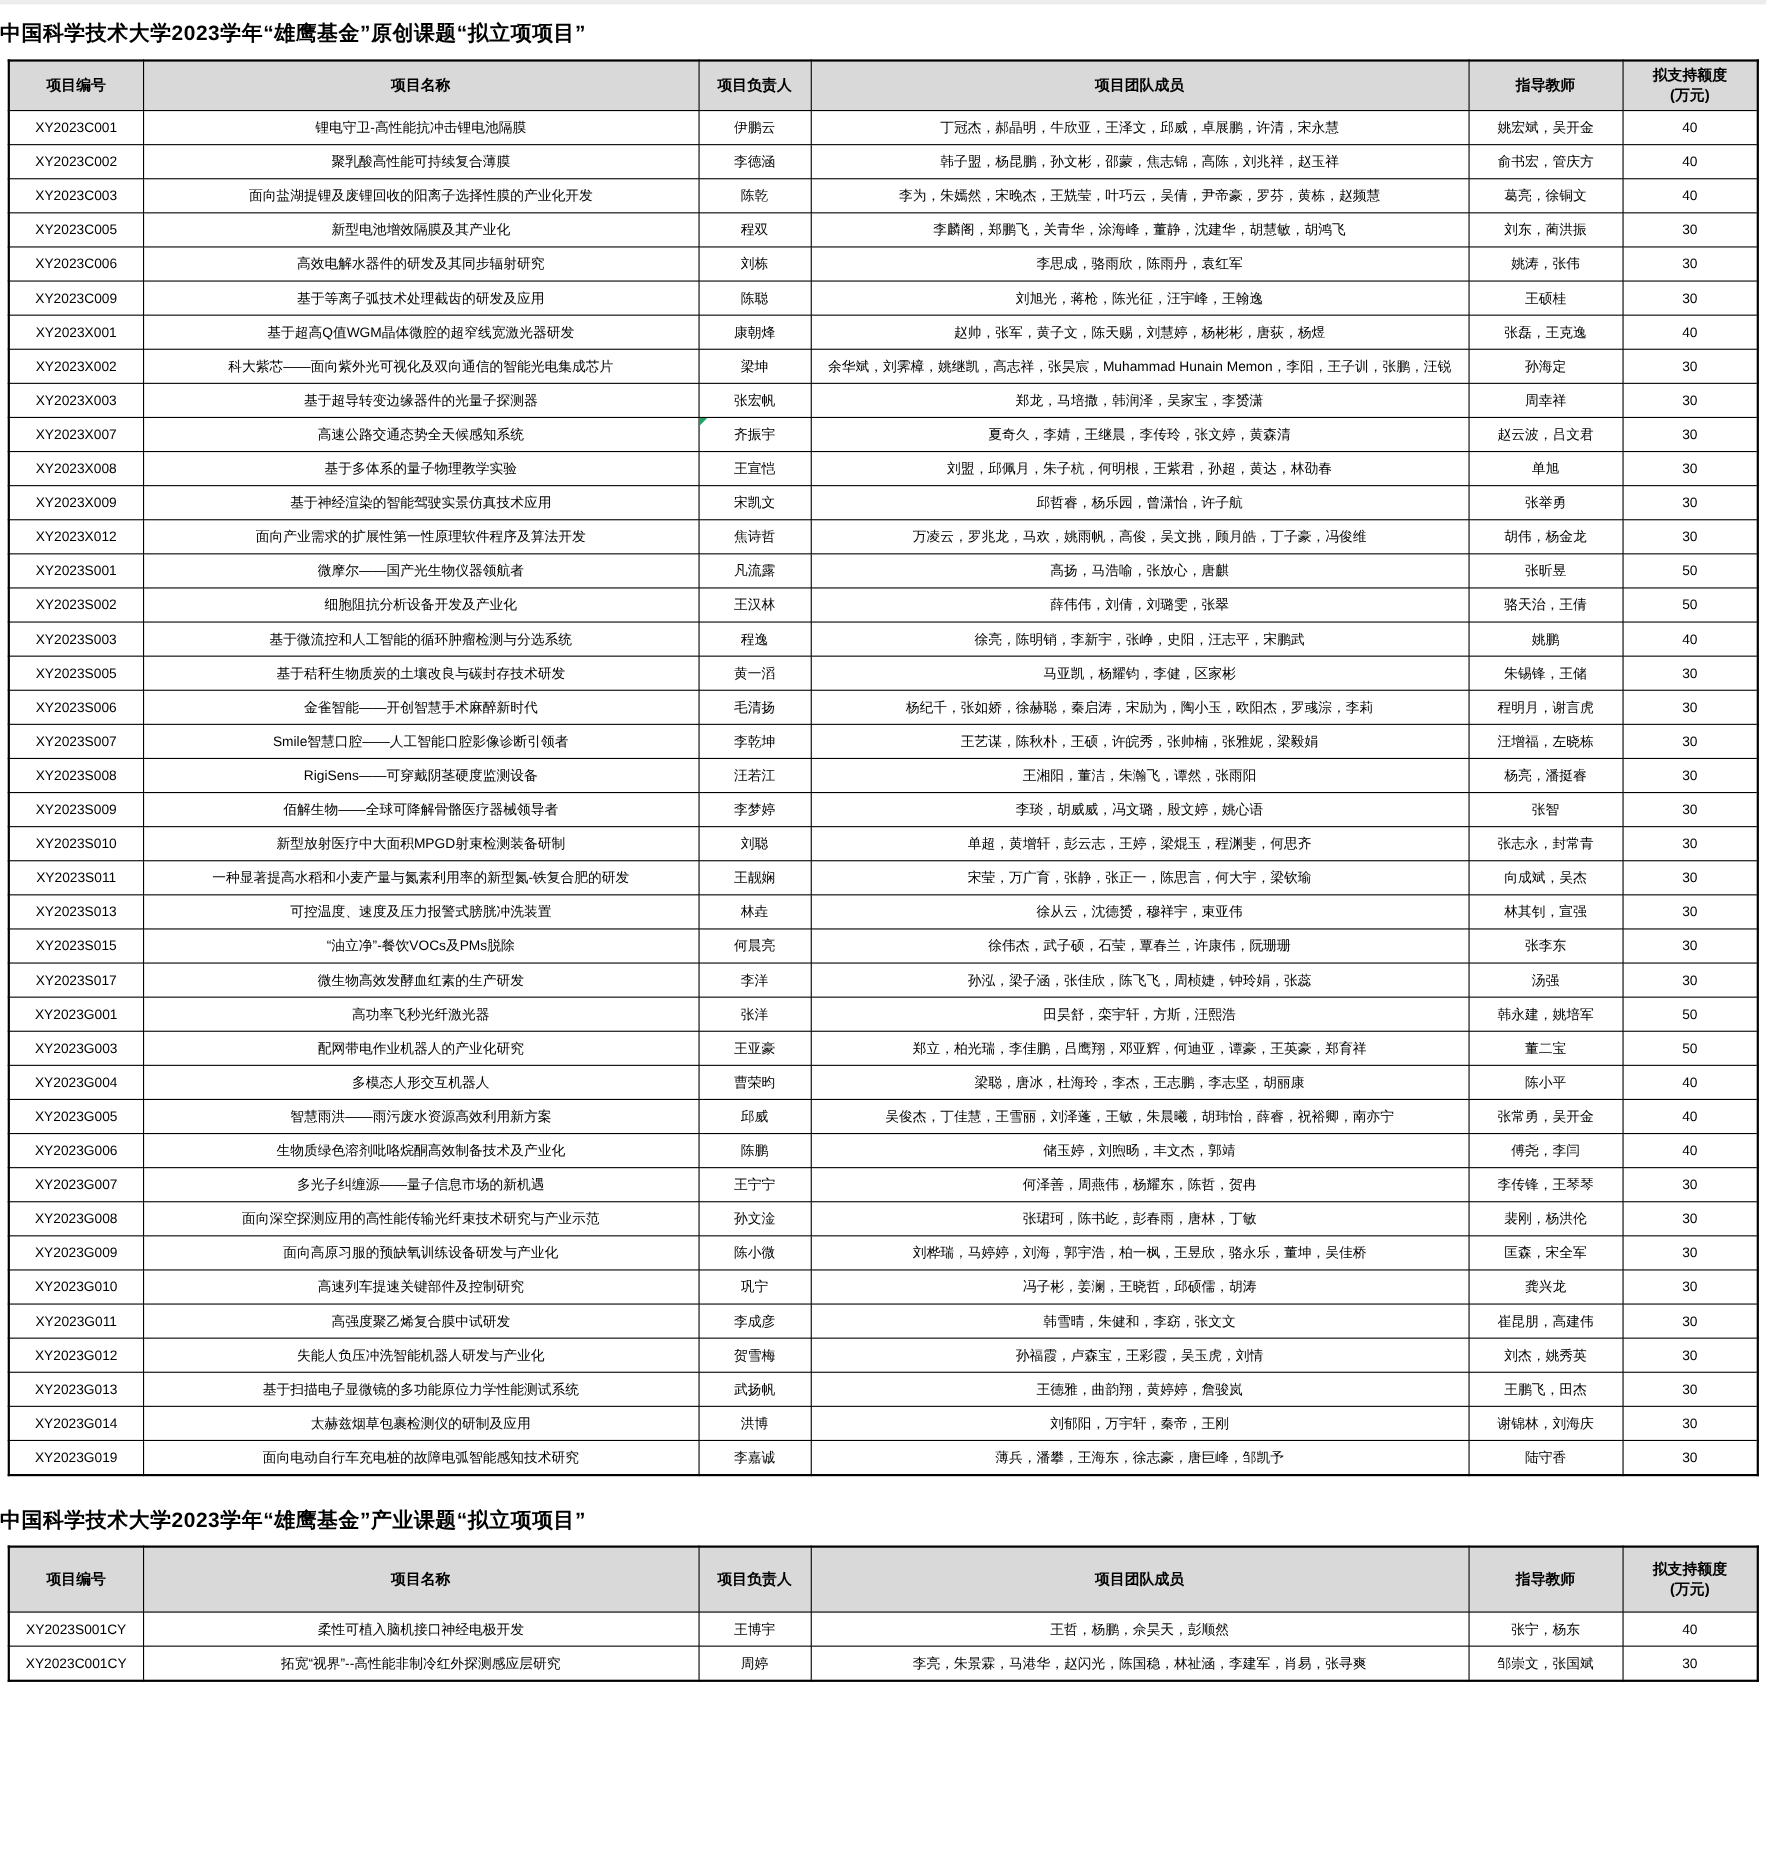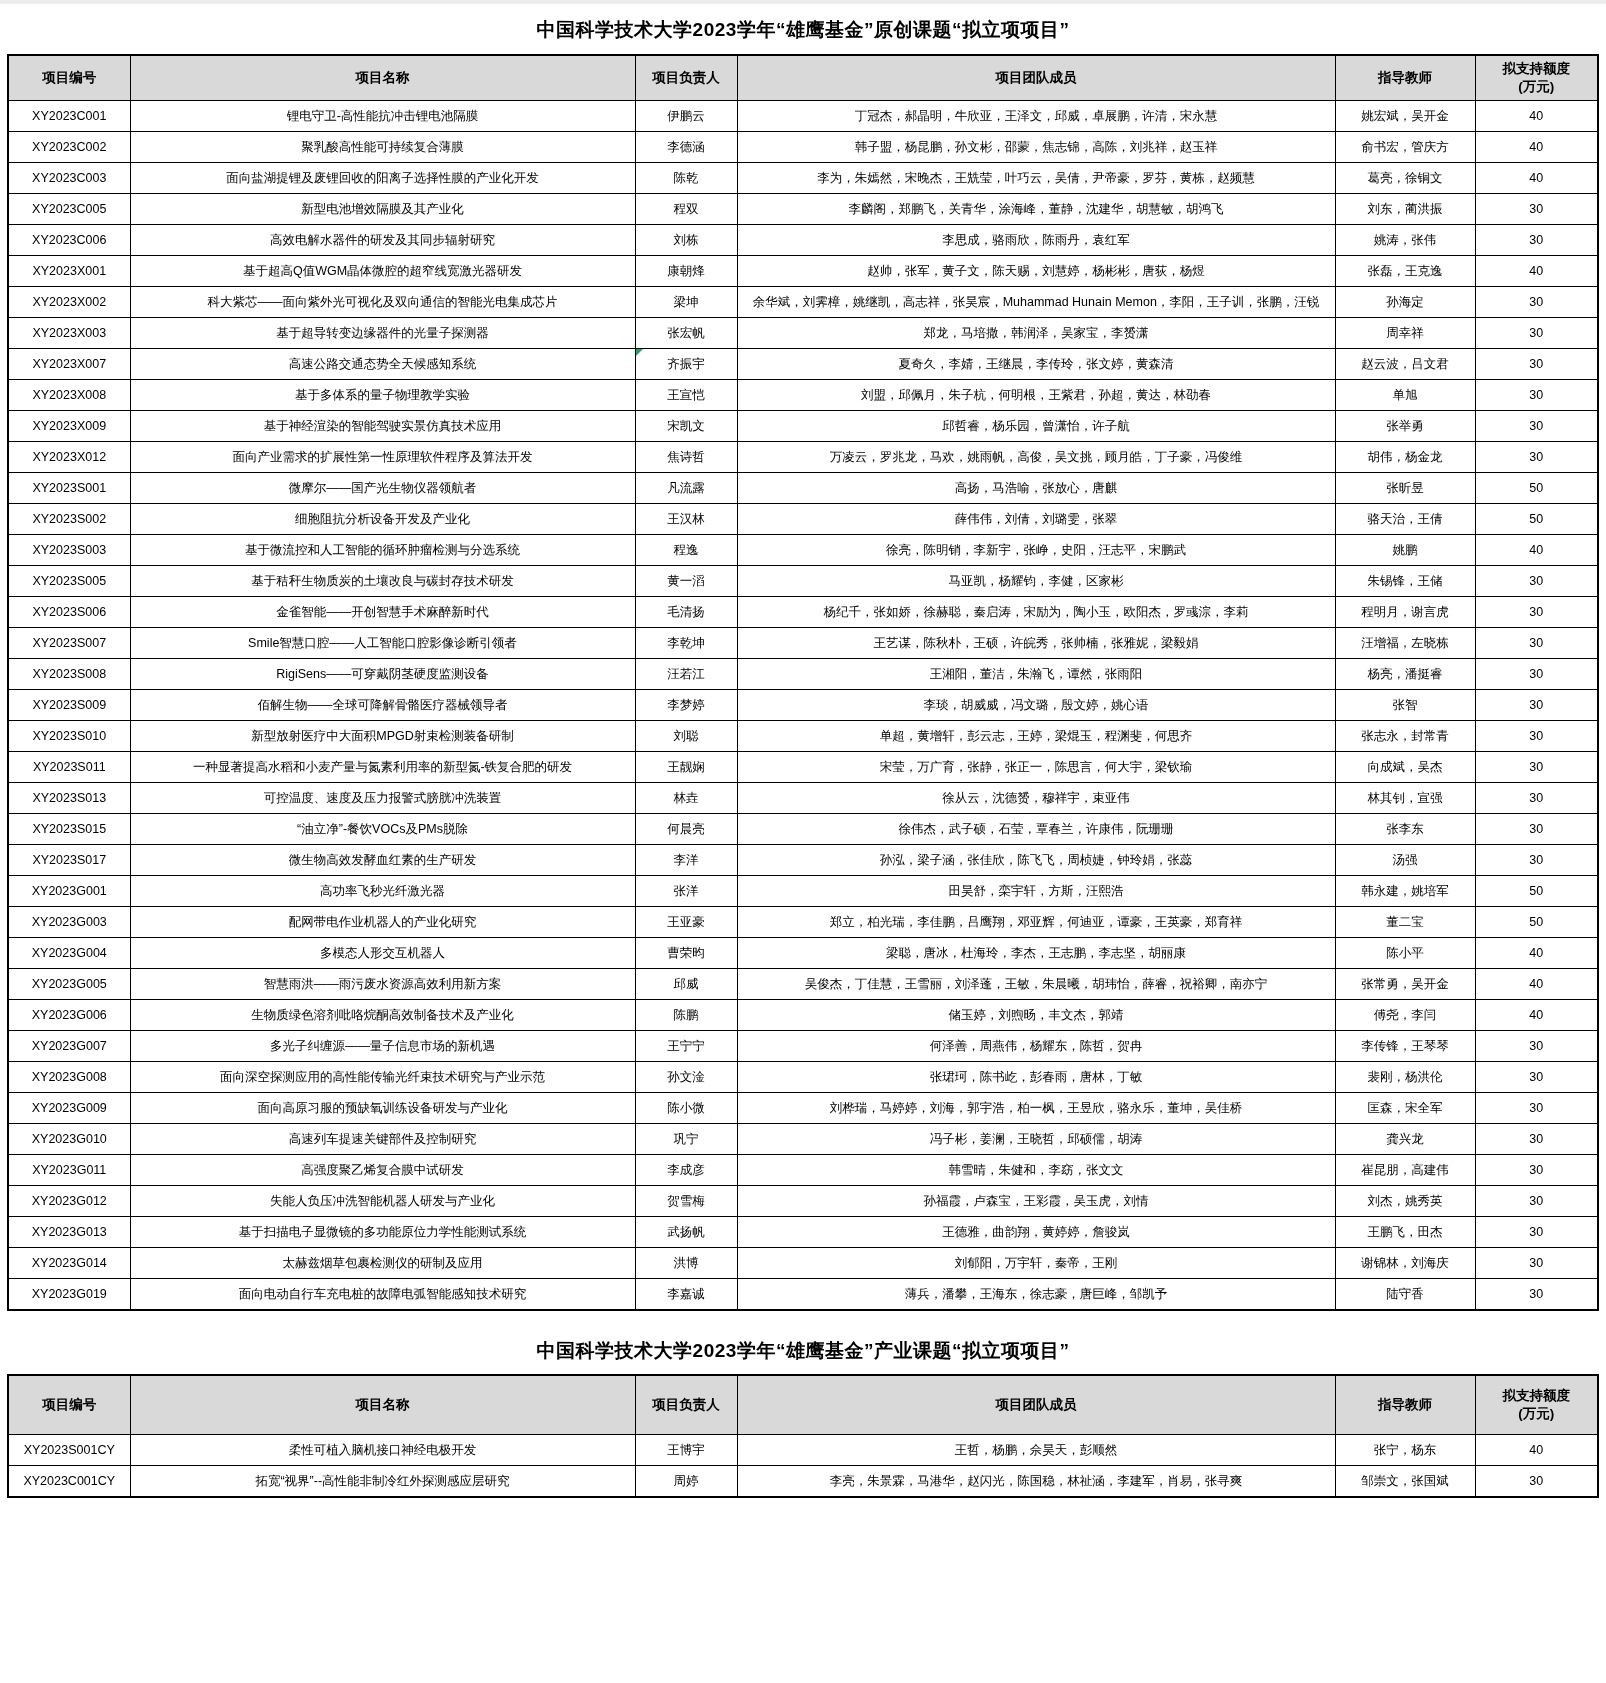--- a/index.html
+++ b/index.html
@@ -5,21 +5,20 @@
   html,body{margin:0;padding:0;}
   body{
     width:1606px;
     background:#ffffff;
     color:#000;
     font-family:"Liberation Sans","DejaVu Sans",sans-serif;
     -webkit-font-smoothing:antialiased;
   }
   .top-edge{height:4px;background:#ececec;}
   .doc-title{
-    text-align:center;
     font-weight:bold;
     font-size:19px;
     padding:13px 0 11px 0;
     letter-spacing:0.5px;
   }
   .doc-title.second{padding:15px 0 10px 0;margin-top:12px;}
   table.projects{
     border-collapse:collapse;
     table-layout:fixed;
     width:1590px;
@@ -115,20 +114,28 @@
       </tr>
       <tr>
         <td>XY2023C006</td>
         <td>高效电解水器件的研发及其同步辐射研究</td>
         <td>刘栋</td>
         <td>李思成，骆雨欣，陈雨丹，袁红军</td>
         <td>姚涛，张伟</td>
         <td>30</td>
       </tr>
       <tr>
+        <td>XY2023C009</td>
+        <td>基于等离子弧技术处理截齿的研发及应用</td>
+        <td>陈聪</td>
+        <td>刘旭光，蒋枪，陈光征，汪宇峰，王翰逸</td>
+        <td>王硕桂</td>
+        <td>30</td>
+      </tr>
+      <tr>
         <td>XY2023X001</td>
         <td>基于超高Q值WGM晶体微腔的超窄线宽激光器研发</td>
         <td>康朝烽</td>
         <td>赵帅，张军，黄子文，陈天赐，刘慧婷，杨彬彬，唐荻，杨煜</td>
         <td>张磊，王克逸</td>
         <td>40</td>
       </tr>
       <tr>
         <td>XY2023X002</td>
         <td>科大紫芯——面向紫外光可视化及双向通信的智能光电集成芯片</td>

